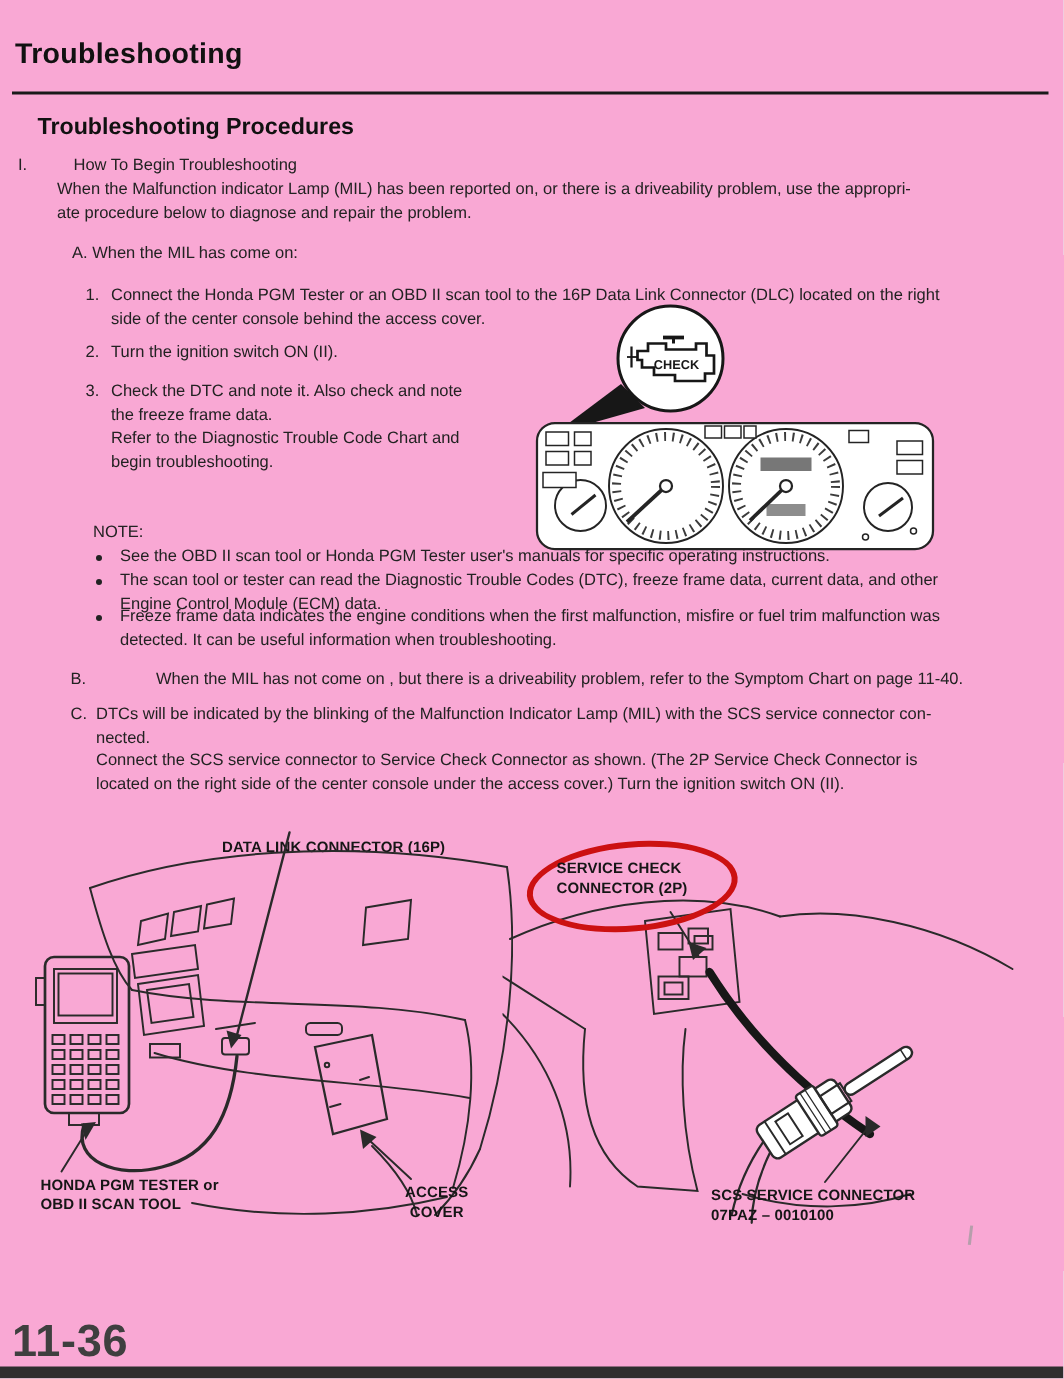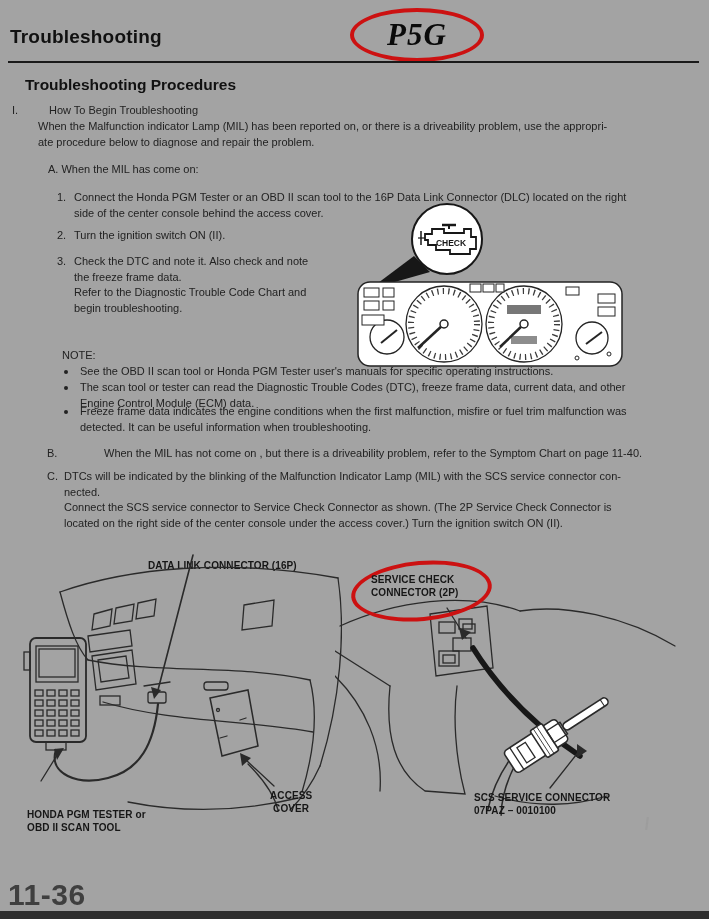--- a/index.html
+++ b/index.html
@@ -1,16 +1,16 @@
 <!DOCTYPE html>
 <html><head>
 <meta charset="utf-8">
 <style>
   html,body{margin:0;padding:0;background:#e8e8e8;}
-  #page{position:relative;width:709px;height:919px;background:#a3a3a3;overflow:hidden;
+  #page{position:relative;width:709px;height:919px;background:#f9a8d4;overflow:hidden;
         font-family:"Liberation Sans",sans-serif;color:#1e1e1e;}
   .abs{position:absolute;}
   .pre{white-space:pre-line;}
   .body{font-size:11px;line-height:15.6px;color:#222;}
   .lbl{font-size:10px;font-weight:bold;line-height:13px;color:#161616;letter-spacing:.1px;}
   .h1{font-size:19px;font-weight:bold;color:#111;letter-spacing:.2px;}
   .h2{font-size:15.5px;font-weight:bold;color:#111;}
   .stamp{border:4px solid #cc1111;border-radius:50%;display:flex;align-items:center;justify-content:center;}
   .stamp-text{font-family:"Liberation Serif",serif;font-style:italic;font-weight:bold;font-size:31px;color:#0a0a0a;letter-spacing:1px;}
   .rule{background:#1a1a1a;}
@@ -20,23 +20,20 @@
   svg{display:block;}
   .pagenum{font-size:30px;font-weight:bold;color:#3f3f3f;letter-spacing:.5px;}
   .red-oval{border:4px solid #cc1111;border-radius:50%;}
 </style>
 </head>
 <body>
 
 <div id="page">
 
   <div class="abs h1" style="left:10px;top:26px;">Troubleshooting</div>
-  <div class="abs stamp" style="left:350px;top:8px;width:126px;height:46px;">
-    <span class="stamp-text">P5G</span>
-  </div>
   <div class="abs rule" style="left:8px;top:61px;width:691px;height:2px;"></div>
   <div class="abs h2" style="left:25px;top:76px;">Troubleshooting Procedures</div>
 
   <div class="abs body" style="left:12px;top:103px;">I.</div>
   <div class="abs body" style="left:38px;top:103px;padding-left:11px;">How To Begin Troubleshooting</div>
   <div class="abs body pre" style="left:38px;top:119px;width:620px;">When the Malfunction indicator Lamp (MIL) has been reported on, or there is a driveability problem, use the appropri-
 ate procedure below to diagnose and repair the problem.</div>
 
   <div class="abs body" style="left:48px;top:162px;">A. When the MIL has come on:</div>
 
@@ -243,21 +240,21 @@
 
       <line x1="215" y1="232" x2="245" y2="194"></line>
       <polygon points="242,202 242,188 252,195" fill="#2a2a2a" stroke="none"></polygon>
     </g>
   </svg>
 
   <div class="abs red-oval" style="left:351px;top:561px;width:133px;height:52px;transform:rotate(-5deg);"></div>
   <div class="abs lbl pre" style="left:371px;top:573px;">SERVICE CHECK
 CONNECTOR (2P)</div>
 
-  <div class="abs lbl pre" style="left:27px;top:808px;">HONDA PGM TESTER or
+  <div class="abs lbl pre" style="left:27px;top:784px;">HONDA PGM TESTER or
 OBD II SCAN TOOL</div>
   <div class="abs lbl pre" style="left:270px;top:789px;text-align:center;">ACCESS
 COVER</div>
   <div class="abs lbl pre" style="left:474px;top:791px;">SCS SERVICE CONNECTOR
 07PAZ – 0010100</div>
 
   <div class="abs" style="left:646px;top:817px;width:2px;height:13px;background:#9a9a9a;transform:rotate(7deg);opacity:.7;"></div>
 
   <div class="abs pagenum" style="left:8px;top:878px;">11-36</div>
   <div class="abs" style="left:0;top:911px;width:709px;height:8px;background:#2e2e2e;"></div>

